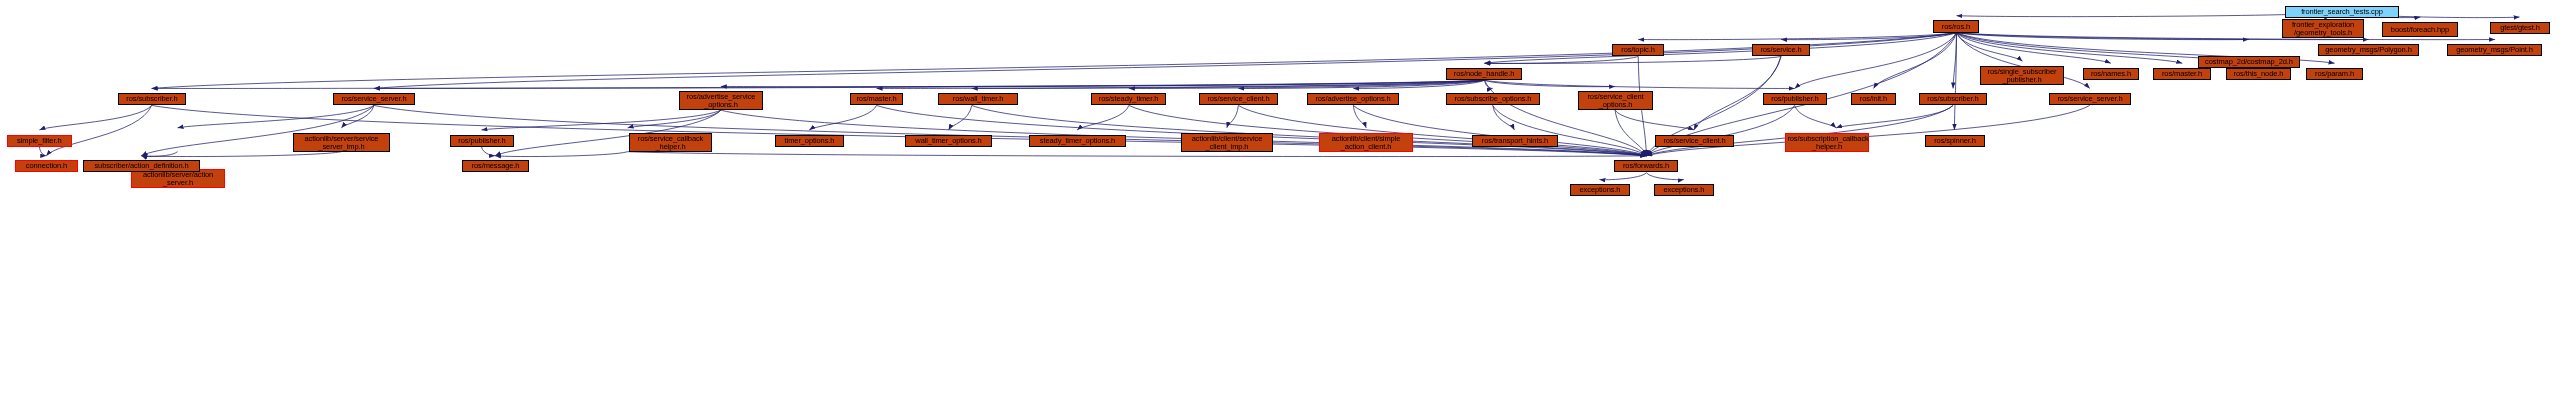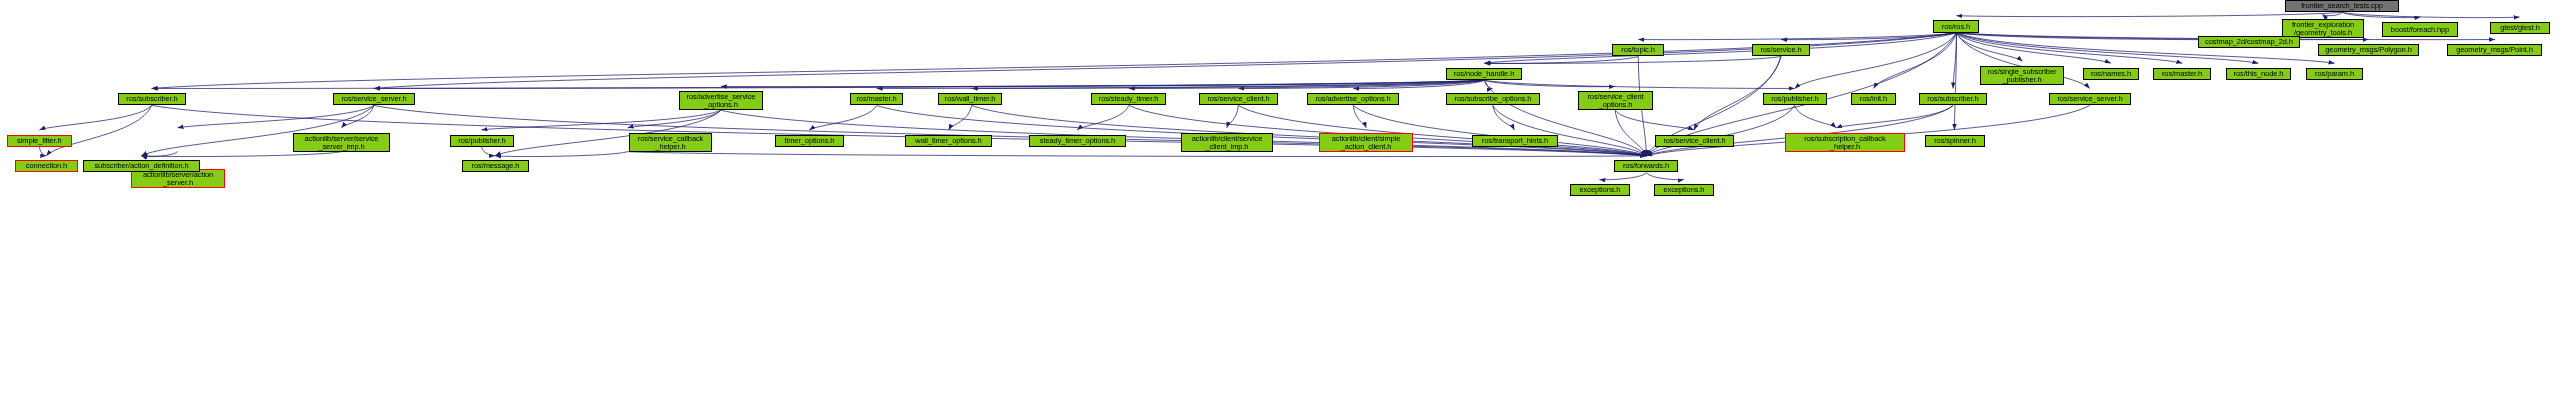--- a/index.html
+++ b/index.html
@@ -19,33 +19,34 @@
     height:421px;
     pointer-events:none;
   }
   .node{
     position:absolute;
     box-sizing:border-box;
     display:flex;
     align-items:center;
     justify-content:center;
     text-align:center;
-    background:#84cc16;
+    background:#c2410c;
     border:0.7px solid #000000;
     color:#000000;
     font-size:7.5px;
     line-height:7.8px;
     letter-spacing:-0.1px;
     white-space:pre;
     padding:0 1.4px;
     z-index:3;
   }
   .node.root{
-    background:#737373;
+    background:#7dd3fc;
     border:0.7px solid #000000;
+    margin-top:6px;
   }
   .node.red{
     border:0.7px solid #ff0000;
   }
   .node-label{
     display:block;
     width:100%;
   }
 </style>
 </head>
@@ -141,36 +142,36 @@
   </svg>
   <div id="nodes-layer">
       <div class="node root" style="left: 2285px; top: 0px; width: 114px; height: 12.2px;"><span class="node-label">frontier_search_tests.cpp</span></div>
       <div class="node" style="left: 1933px; top: 20.4px; width: 46px; height: 12.2px;"><span class="node-label">ros/ros.h</span></div>
       <div class="node" style="left: 2282px; top: 19px; width: 82px; height: 19px;"><span class="node-label">frontier_exploration
 /geometry_tools.h</span></div>
       <div class="node" style="left: 2382px; top: 22px; width: 76px; height: 15px;"><span class="node-label">boost/foreach.hpp</span></div>
       <div class="node" style="left: 2490px; top: 22px; width: 60px; height: 12.2px;"><span class="node-label">gtest/gtest.h</span></div>
       <div class="node" style="left: 1612px; top: 44px; width: 52px; height: 12.2px;"><span class="node-label">ros/topic.h</span></div>
       <div class="node" style="left: 1752px; top: 44px; width: 58px; height: 12.2px;"><span class="node-label">ros/service.h</span></div>
-      <div class="node" style="left: 2198px; top: 36px; width: 102px; height: 12.2px;"><span class="node-label">costmap_2d/costmap_2d.h</span></div>
+      <div class="node" style="left: 2198px; top: 56px; width: 102px; height: 12.2px;"><span class="node-label">costmap_2d/costmap_2d.h</span></div>
       <div class="node" style="left: 2318px; top: 44px; width: 101px; height: 12.2px;"><span class="node-label">geometry_msgs/Polygon.h</span></div>
       <div class="node" style="left: 2447px; top: 44px; width: 95px; height: 12.2px;"><span class="node-label">geometry_msgs/Point.h</span></div>
       <div class="node" style="left: 1446px; top: 68px; width: 76px; height: 12.2px;"><span class="node-label">ros/node_handle.h</span></div>
       <div class="node" style="left: 1980px; top: 66px; width: 84px; height: 19px;"><span class="node-label">ros/single_subscriber
 _publisher.h</span></div>
       <div class="node" style="left: 2083px; top: 68px; width: 56px; height: 12.2px;"><span class="node-label">ros/names.h</span></div>
       <div class="node" style="left: 2153px; top: 68px; width: 58px; height: 12.2px;"><span class="node-label">ros/master.h</span></div>
       <div class="node" style="left: 2226px; top: 68px; width: 65px; height: 12.2px;"><span class="node-label">ros/this_node.h</span></div>
       <div class="node" style="left: 2306px; top: 68px; width: 57px; height: 12.2px;"><span class="node-label">ros/param.h</span></div>
       <div class="node" style="left: 118px; top: 93px; width: 68px; height: 12.2px;"><span class="node-label">ros/subscriber.h</span></div>
       <div class="node" style="left: 333px; top: 93px; width: 82px; height: 12.2px;"><span class="node-label">ros/service_server.h</span></div>
       <div class="node" style="left: 679px; top: 91px; width: 84px; height: 19px;"><span class="node-label">ros/advertise_service
 _options.h</span></div>
       <div class="node" style="left: 850px; top: 93px; width: 53px; height: 12.2px;"><span class="node-label">ros/master.h</span></div>
-      <div class="node" style="left: 938px; top: 93px; width: 64px; height: 12.2px;"><span class="node-label">ros/wall_timer.h</span></div>
+      <div class="node" style="left: 938px; top: 93px; width: 80px; height: 12.2px;"><span class="node-label">ros/wall_timer.h</span></div>
       <div class="node" style="left: 1091px; top: 93px; width: 75px; height: 12.2px;"><span class="node-label">ros/steady_timer.h</span></div>
       <div class="node" style="left: 1199px; top: 93px; width: 79px; height: 12.2px;"><span class="node-label">ros/service_client.h</span></div>
       <div class="node" style="left: 1307px; top: 93px; width: 92px; height: 12.2px;"><span class="node-label">ros/advertise_options.h</span></div>
       <div class="node" style="left: 1446px; top: 93px; width: 94px; height: 12.2px;"><span class="node-label">ros/subscribe_options.h</span></div>
       <div class="node" style="left: 1578px; top: 91px; width: 75px; height: 19px;"><span class="node-label">ros/service_client
 _options.h</span></div>
       <div class="node" style="left: 1763px; top: 93px; width: 64px; height: 12.2px;"><span class="node-label">ros/publisher.h</span></div>
       <div class="node" style="left: 1851px; top: 93px; width: 45px; height: 12.2px; align-items: center;"><span class="node-label">ros/init.h</span></div>
       <div class="node" style="left: 1919px; top: 93px; width: 68px; height: 12.2px;"><span class="node-label">ros/subscriber.h</span></div>
       <div class="node" style="left: 2049px; top: 93px; width: 82px; height: 12.2px;"><span class="node-label">ros/service_server.h</span></div>
@@ -179,21 +180,21 @@
 _helper.h</span></div>
       <div class="node" style="left: 775px; top: 135px; width: 69px; height: 12.2px;"><span class="node-label">timer_options.h</span></div>
       <div class="node" style="left: 905px; top: 135px; width: 87px; height: 12.2px;"><span class="node-label">wall_timer_options.h</span></div>
       <div class="node" style="left: 1029px; top: 135px; width: 97px; height: 12.2px;"><span class="node-label">steady_timer_options.h</span></div>
       <div class="node" style="left: 1181px; top: 133px; width: 92px; height: 19px;"><span class="node-label">actionlib/client/service
 _client_imp.h</span></div>
       <div class="node red" style="left: 1319px; top: 133px; width: 94px; height: 19px;"><span class="node-label">actionlib/client/simple
 _action_client.h</span></div>
       <div class="node" style="left: 1472px; top: 135px; width: 86px; height: 12.2px;"><span class="node-label">ros/transport_hints.h</span></div>
       <div class="node" style="left: 1655px; top: 135px; width: 79px; height: 12.2px;"><span class="node-label">ros/service_client.h</span></div>
-      <div class="node red" style="left: 1785px; top: 133px; width: 120px; height: 19px;"><span class="node-label">ros/subscription_callback
+      <div class="node red" style="left: 1785px; top: 133px; width: 84px; height: 19px;"><span class="node-label">ros/subscription_callback
 _helper.h</span></div>
       <div class="node" style="left: 1925px; top: 135px; width: 60px; height: 12.2px;"><span class="node-label">ros/spinner.h</span></div>
       <div class="node red" style="left: 6.8px; top: 135px; width: 65px; height: 12.2px;"><span class="node-label">simple_filter.h</span></div>
       <div class="node red" style="left: 131px; top: 133px; width: 94px; height: 19px; margin-top: 36px;"><span class="node-label">actionlib/server/action
 _server.h</span></div>
       <div class="node" style="left: 293px; top: 133px; width: 97px; height: 19px;"><span class="node-label">actionlib/server/service
 _server_imp.h</span></div>
       <div class="node red" style="left: 15px; top: 160px; width: 63px; height: 12.2px;"><span class="node-label">connection.h</span></div>
       <div class="node" style="left: 83px; top: 160px; width: 117px; height: 12.2px;"><span class="node-label">subscriber/action_definition.h</span></div>
       <div class="node" style="left: 462px; top: 160px; width: 67px; height: 12.2px;"><span class="node-label">ros/message.h</span></div>

